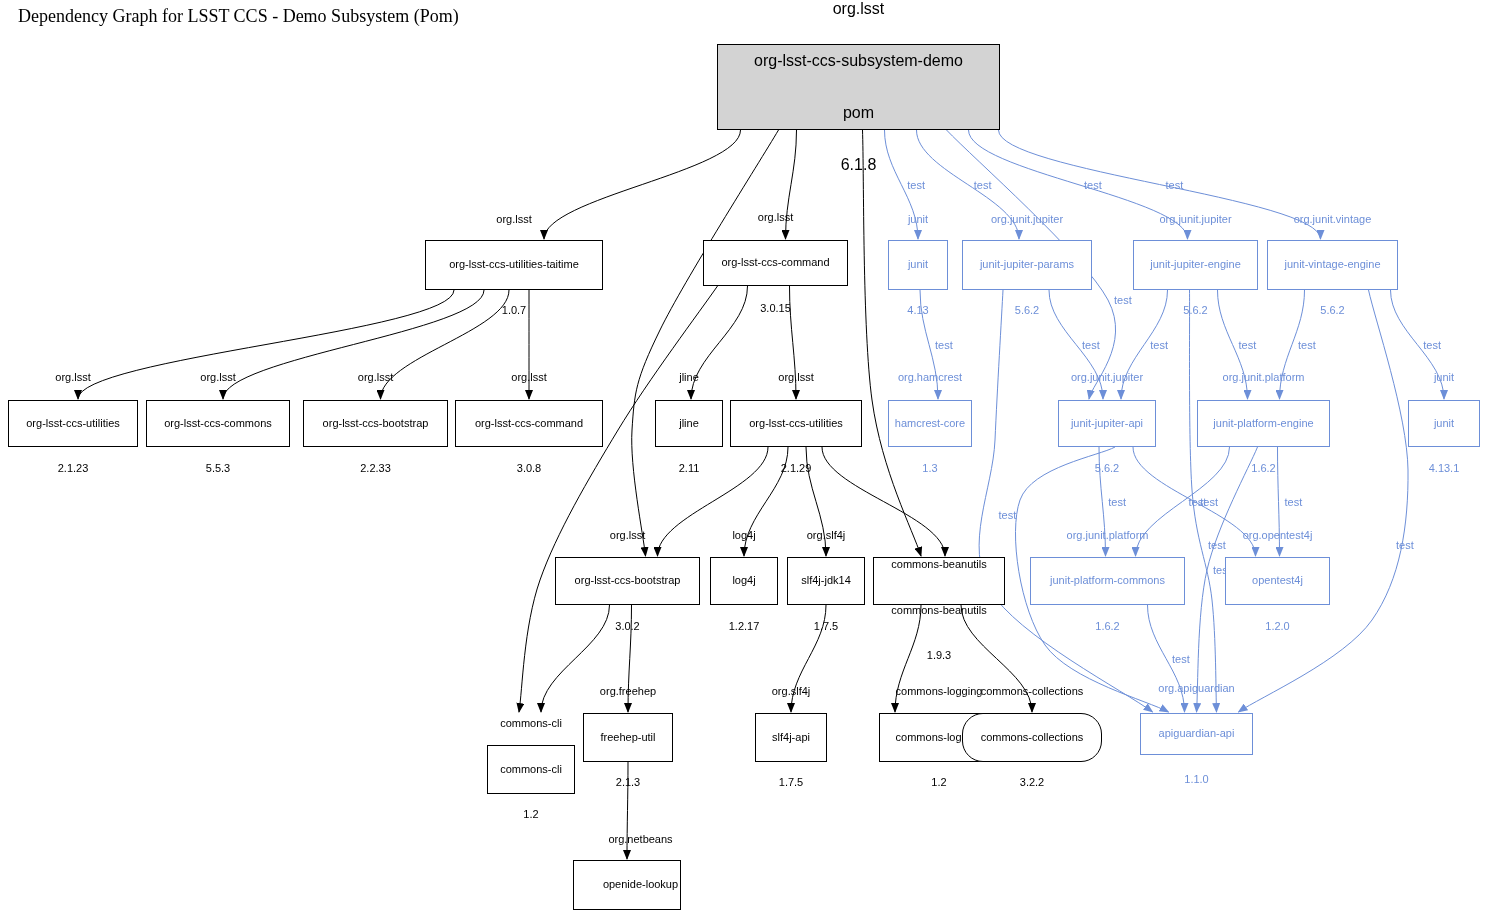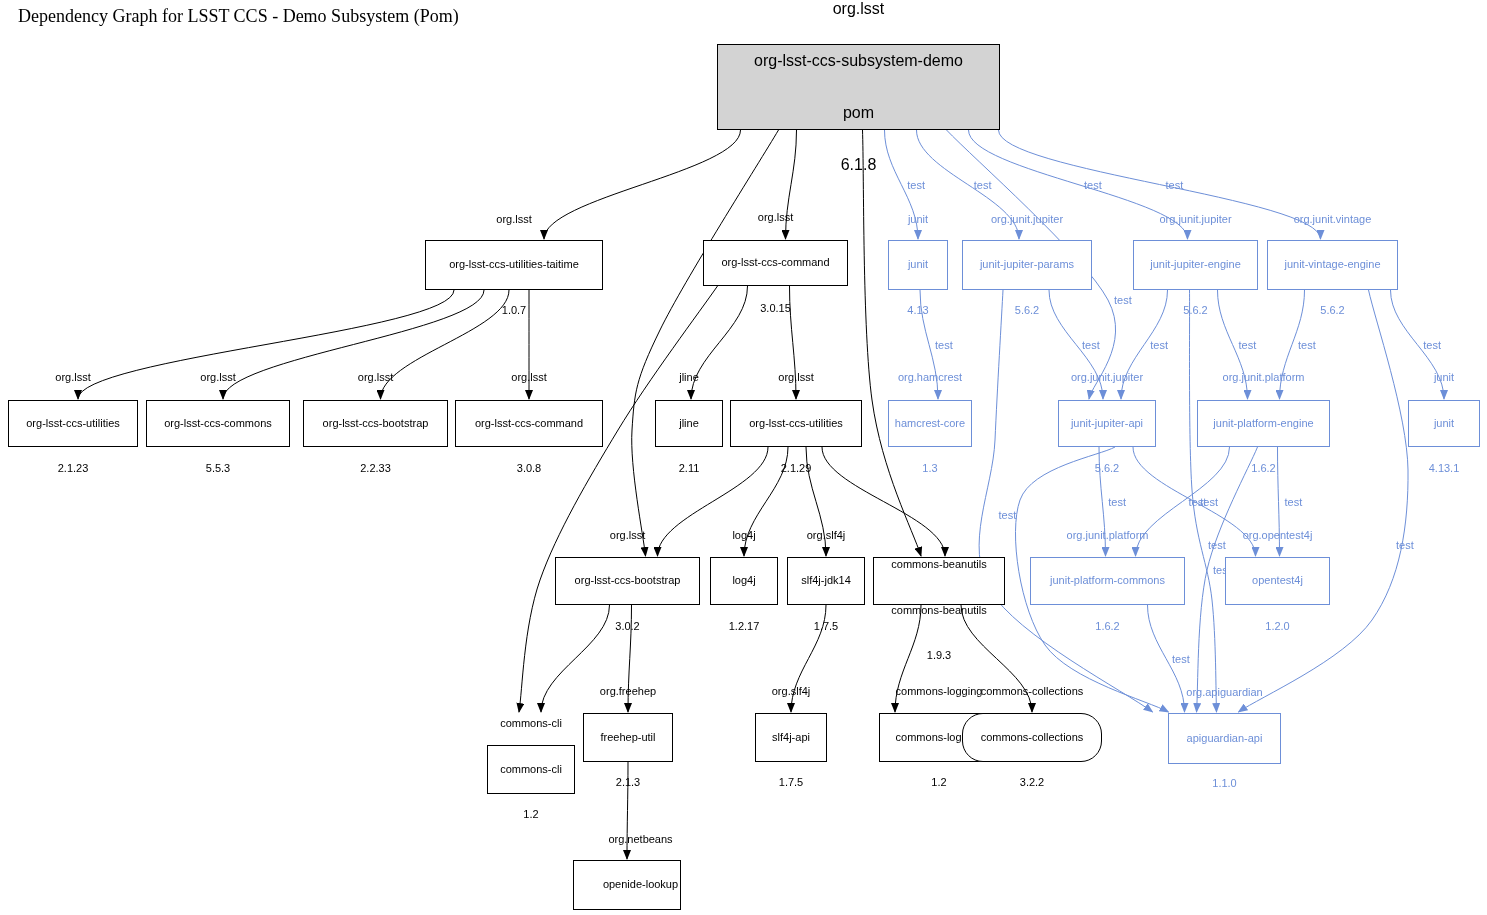--- a/index.html
+++ b/index.html
@@ -233,21 +233,21 @@
       <div class="node dep" style="left: 835px; top: 713px; width: 120px; height: 49px; margin-left: 44px;">
         <div class="nline">commons-logging</div>
         <div class="nline">commons-logging</div>
         <div class="nline">1.2</div>
       </div>
       <div class="node dep" style="left: 962px; top: 713px; width: 140px; height: 49px; border-radius: 21px;">
         <div class="nline">commons-collections</div>
         <div class="nline">commons-collections</div>
         <div class="nline">3.2.2</div>
       </div>
-      <div class="node test" style="left: 1140px; top: 713px; width: 113px; height: 51px; margin-left: 28px;">
+      <div class="node test" style="left: 1140px; top: 713px; width: 113px; height: 42px;">
         <div class="nline">org.apiguardian</div>
         <div class="nline">apiguardian-api</div>
         <div class="nline">1.1.0</div>
       </div>
       <div class="node dep" style="left: 573px; top: 860px; width: 108px; height: 50px; padding-left: 27px;">
         <div class="nline">org.netbeans</div>
         <div class="nline">openide-lookup</div>
         <div class="nline">1.9-patched-1.0</div>
       </div>
     </div>

